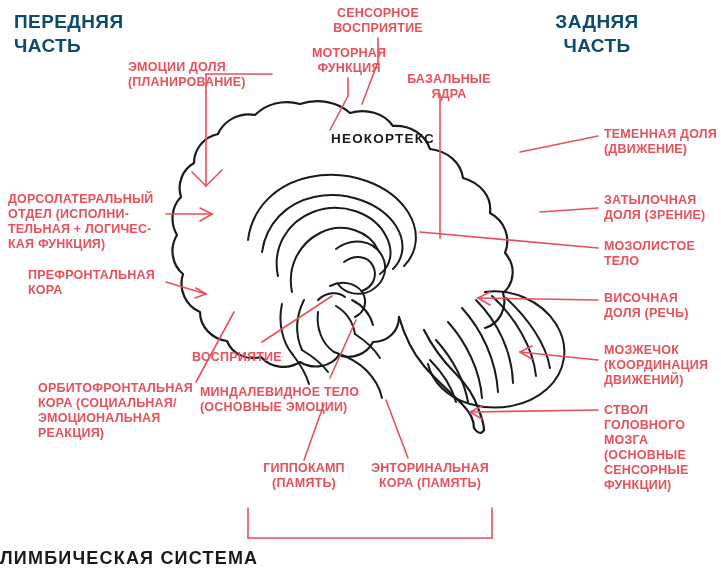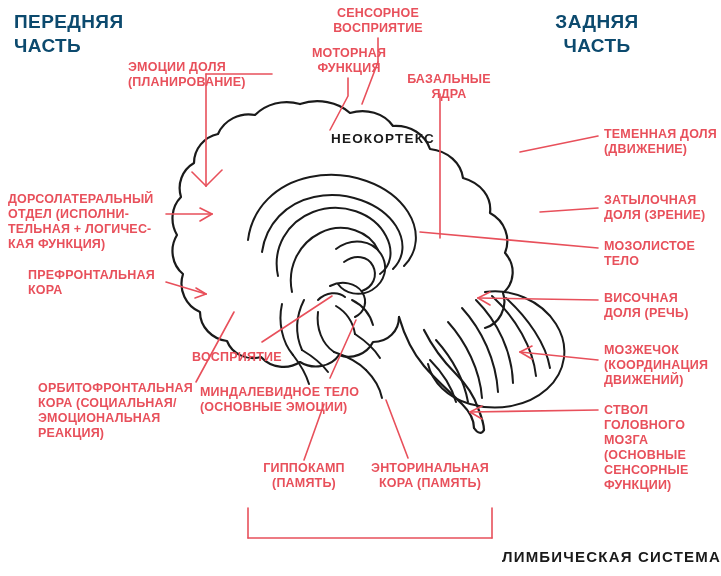--- a/index.html
+++ b/index.html
@@ -258,15 +258,15 @@
 (КООРДИНАЦИЯ
 ДВИЖЕНИЙ)</div>
 
   <div class="lbl" style="left:604px; top:403px; width:116px;">СТВОЛ
 ГОЛОВНОГО
 МОЗГА
 (ОСНОВНЫЕ
 СЕНСОРНЫЕ
 ФУНКЦИИ)</div>
 
-  <div class="dark" style="left:0; top:548px; width:721px; text-align:right; font-size:15px;">ЛИМБИЧЕСКАЯ СИСТЕМА</div>
+  <div class="dark" style="left:0; top:548px; width:721px; text-align:left; font-size:18px;">ЛИМБИЧЕСКАЯ СИСТЕМА</div>
 
 </div>
 
 </body></html>

